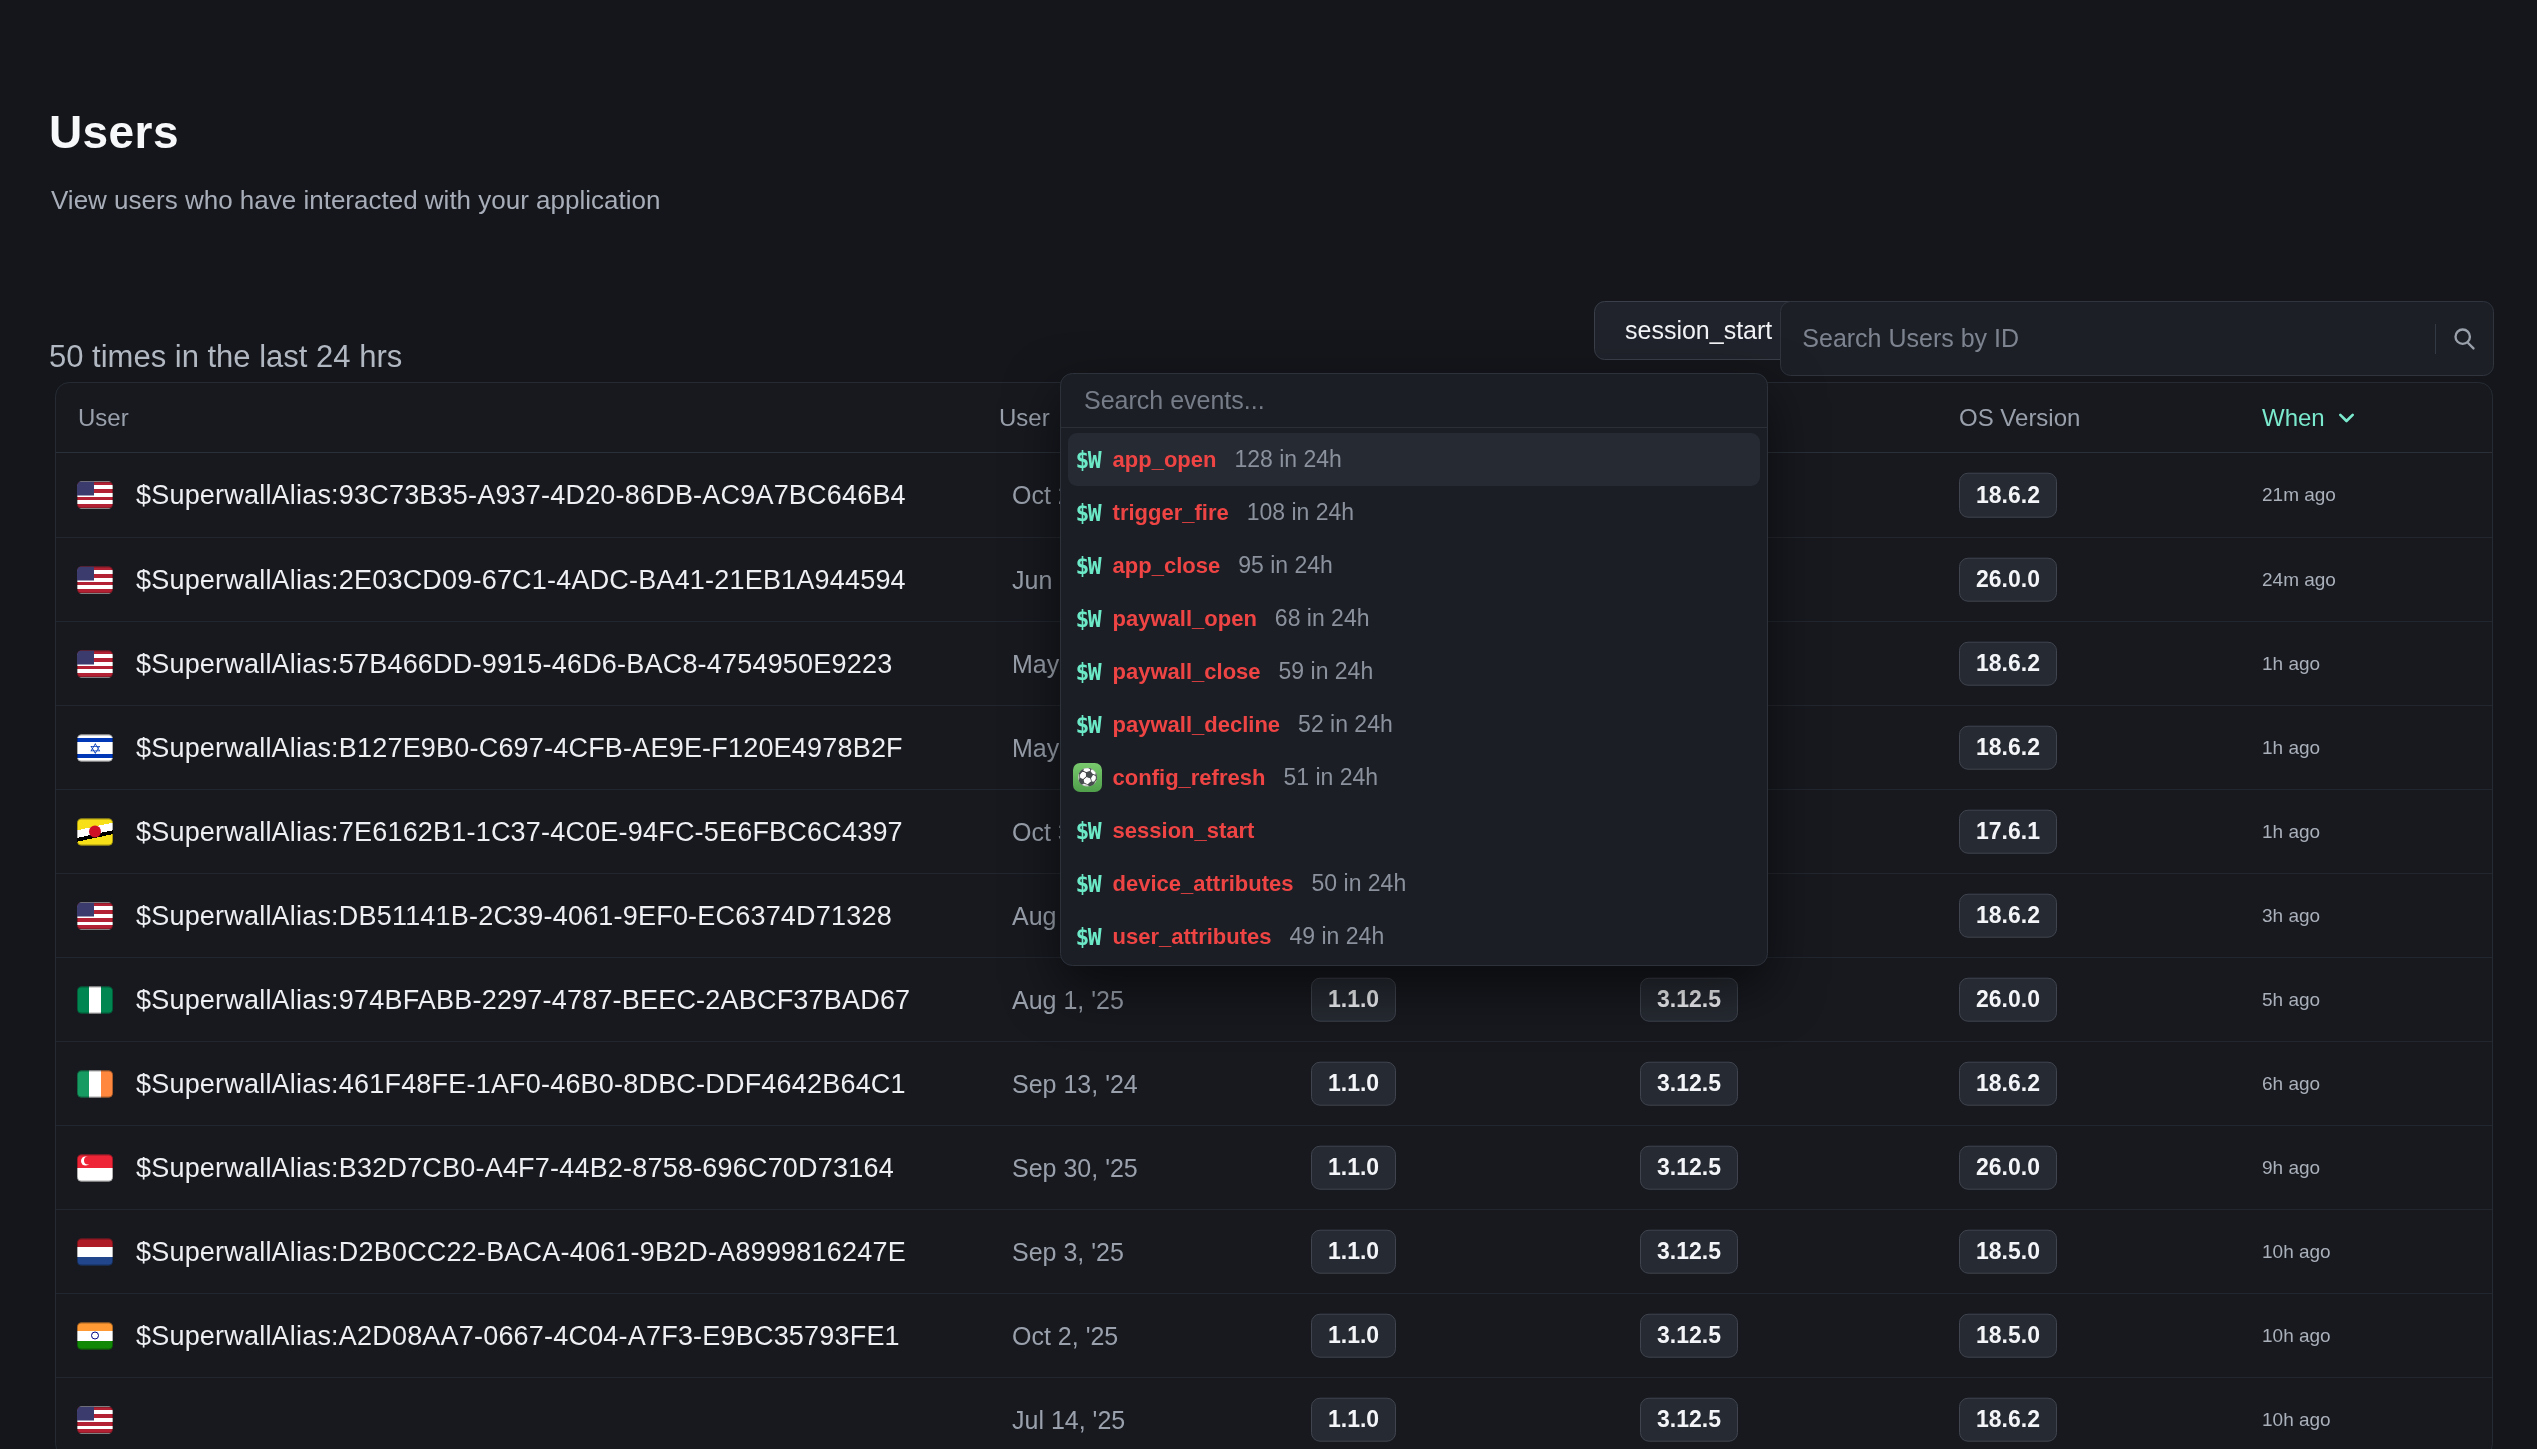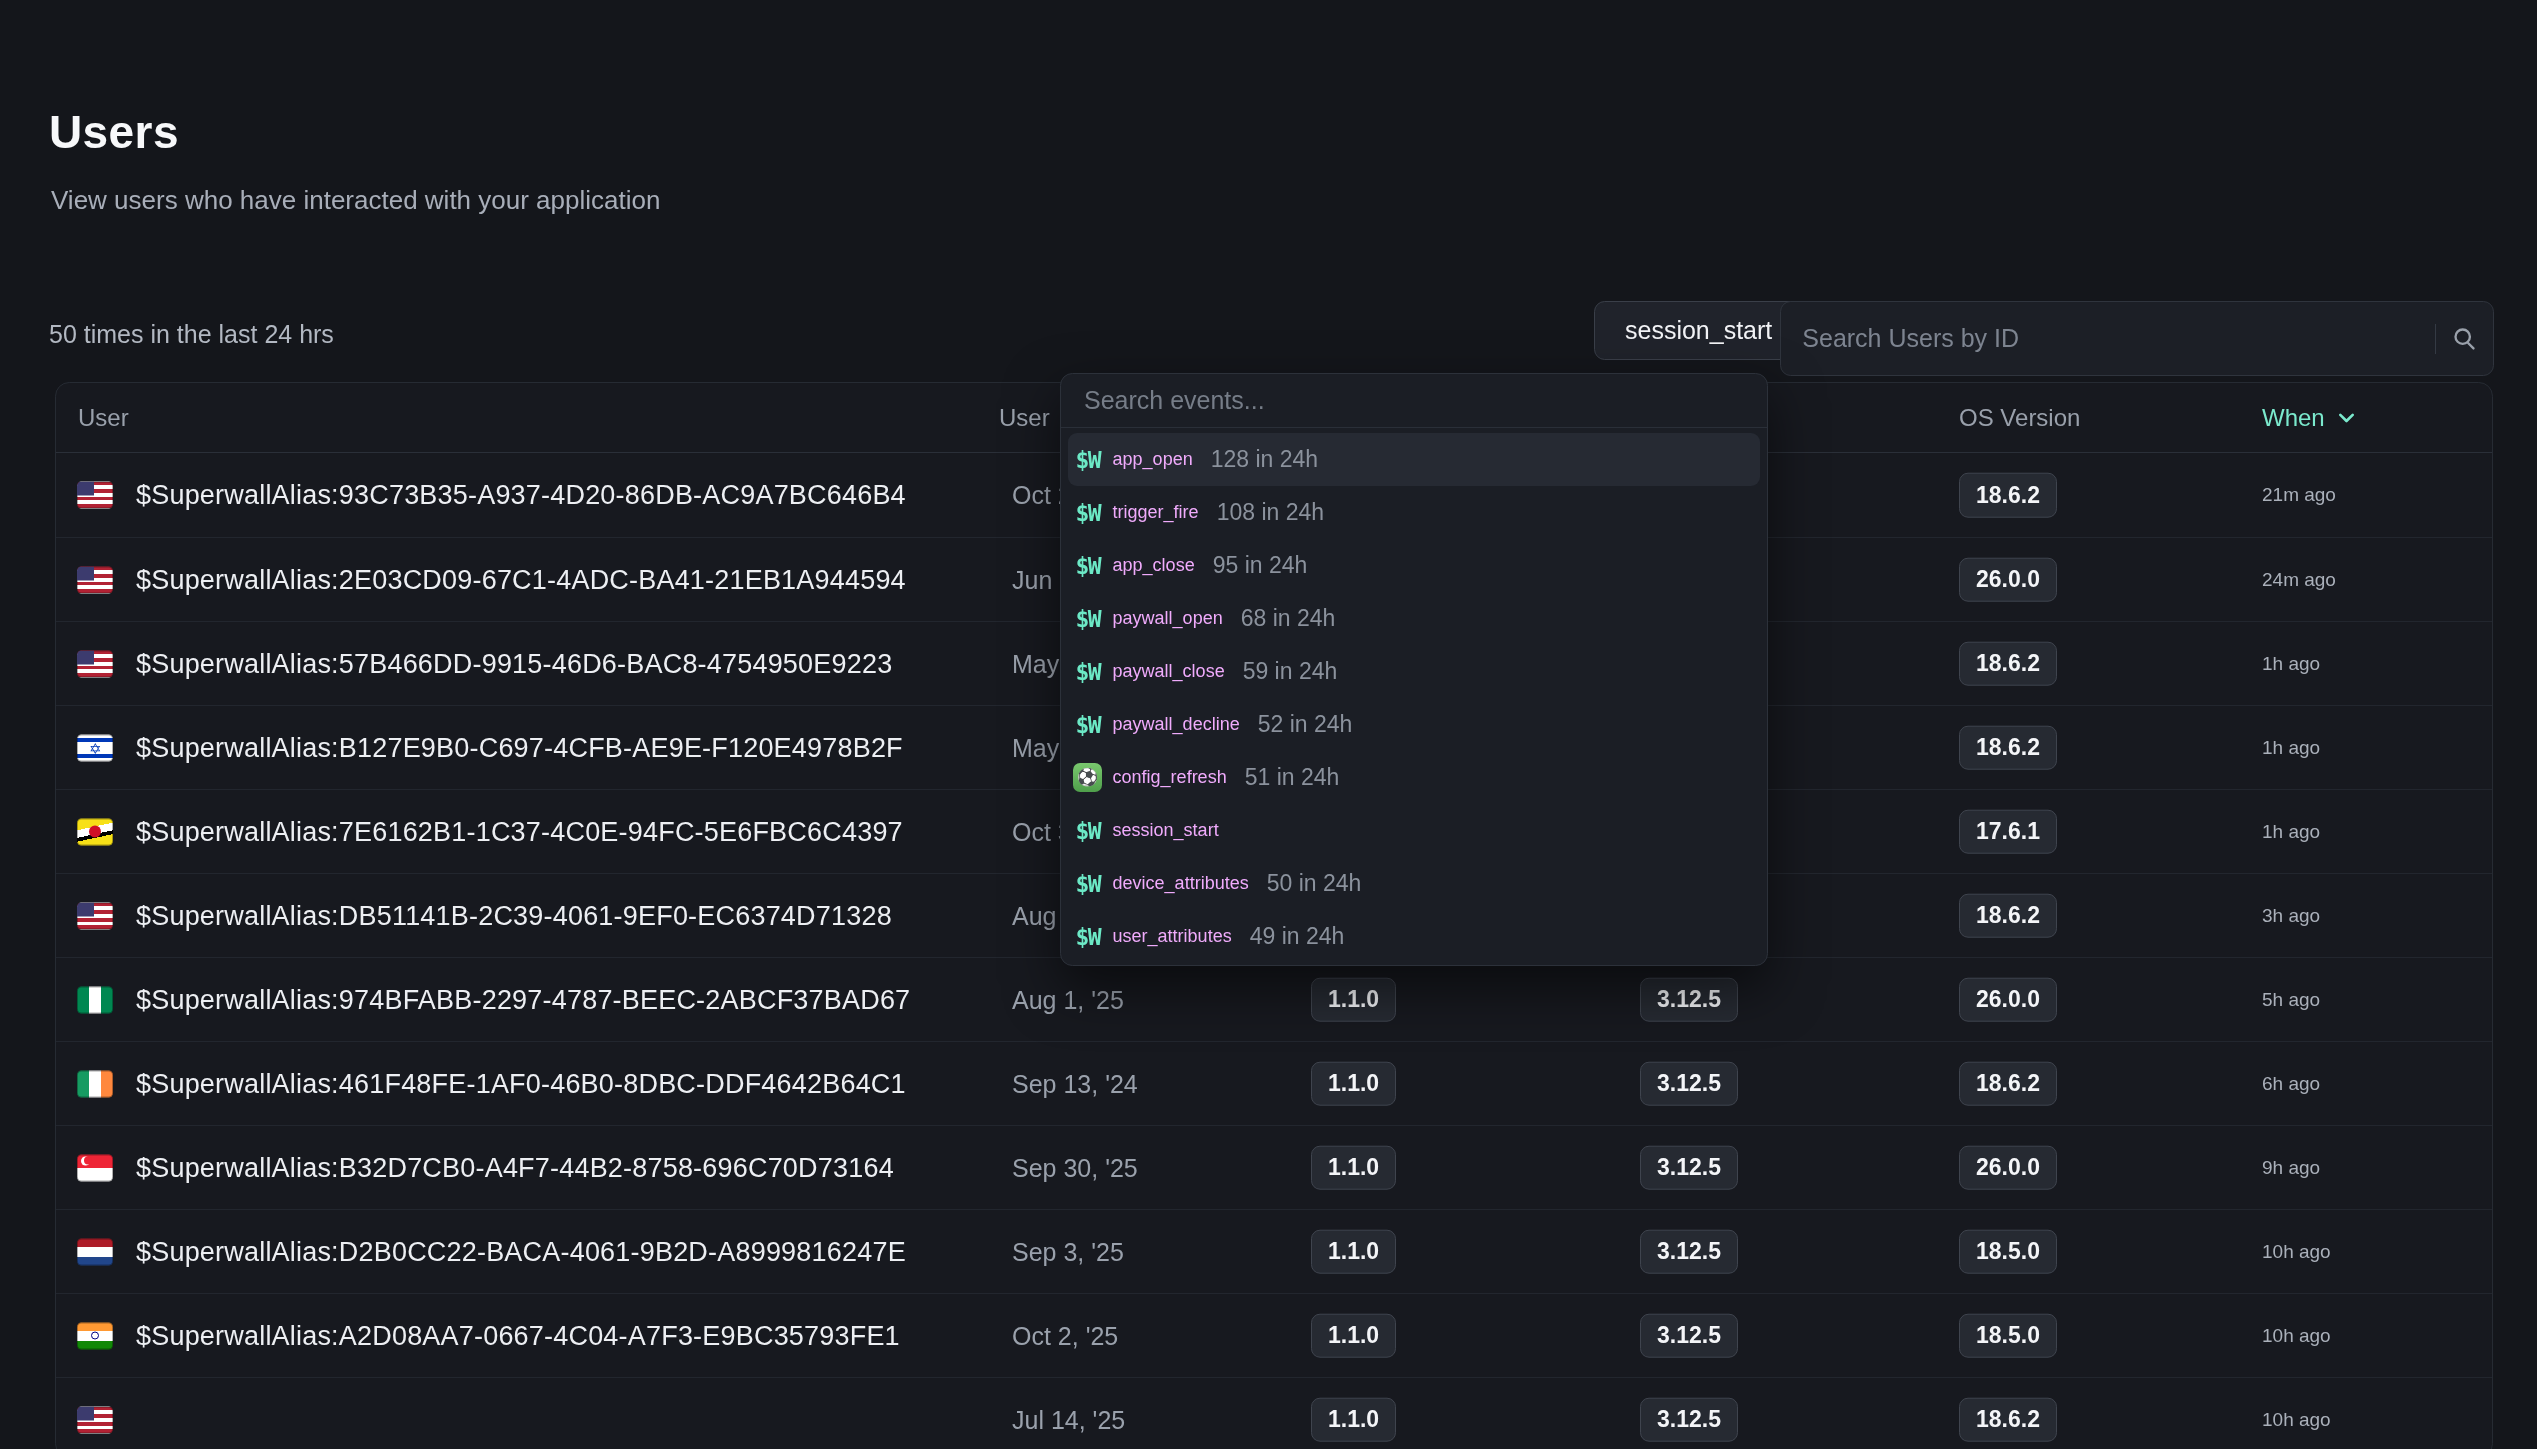--- a/index.html
+++ b/index.html
@@ -6,21 +6,21 @@
   html,body { width:2538px; height:1449px; overflow:hidden; }
   body {
     background:#14161b;
     font-family:"Liberation Sans","DejaVu Sans",sans-serif;
     color:#eef0f3;
     position:relative;
   }
   
   .page-title { position:absolute; left:49px; top:105px; font-size:46px; font-weight:700; color:#f7f8fa; letter-spacing:0.4px; }
   .page-subtitle { position:absolute; left:51px; top:185px; font-size:26px; color:#a8aeb9; }
-  .stats-text { position:absolute; left:49px; top:320px; font-size:25px; color:#b2b8c2; }
+  .stats-text { position:absolute; left:49px; top:339px; font-size:31px; color:#b2b8c2; }
 
   
   .filter-btn {
     position:absolute; left:1594px; top:301px; height:59px; padding:0 30px;
     background:#20232b; border:0.9px solid #3a3f49; border-radius:10.7px;
     color:#f2f3f6; font-size:25px; display:flex; align-items:center; cursor:pointer;
   }
   .search-box {
     position:absolute; left:1780px; top:301px; width:714px; height:75px;
     background:#1c1f26; border:0.9px solid #2f343d; border-radius:10.7px;
@@ -92,21 +92,21 @@
   .dd-list { padding:5.3px 0; }
   .dd-item { height:53px; margin:0 7.1px; border-radius:9px; display:flex; align-items:center; padding:0 5.3px; cursor:pointer; }
   .dd-item.highlighted { background:#262a33; }
   .dd-icon-slot { width:28.5px; display:flex; align-items:center; justify-content:center; margin-right:10.7px; flex:none; }
   .sw-glyph { font-family:"DejaVu Sans Mono",monospace; font-weight:700; color:#6ce9c6; font-size:23px; letter-spacing:-1.8px; }
   .app-icon {
     width:29px; height:29px; border-radius:7.1px; flex:none;
     background:linear-gradient(180deg,#79c96e,#4f9f4b);
     display:flex; align-items:center; justify-content:center; font-size:17px;
   }
-  .dd-name { font-size:18px; font-weight:400; color:#f0abfc; white-space:nowrap; }
+  .dd-name { font-size:22px; font-weight:700; color:#ef4444; white-space:nowrap; }
   .dd-count { font-size:23px; color:#8b929d; margin-left:18px; white-space:nowrap; }
 
   svg { display:block; }
 </style>
 </head>
 <body>
 
 <h1 class="page-title">Users</h1>
 <div class="page-subtitle">View users who have interacted with your application</div>
 <div class="stats-text">50 times in the last 24 hrs</div>

